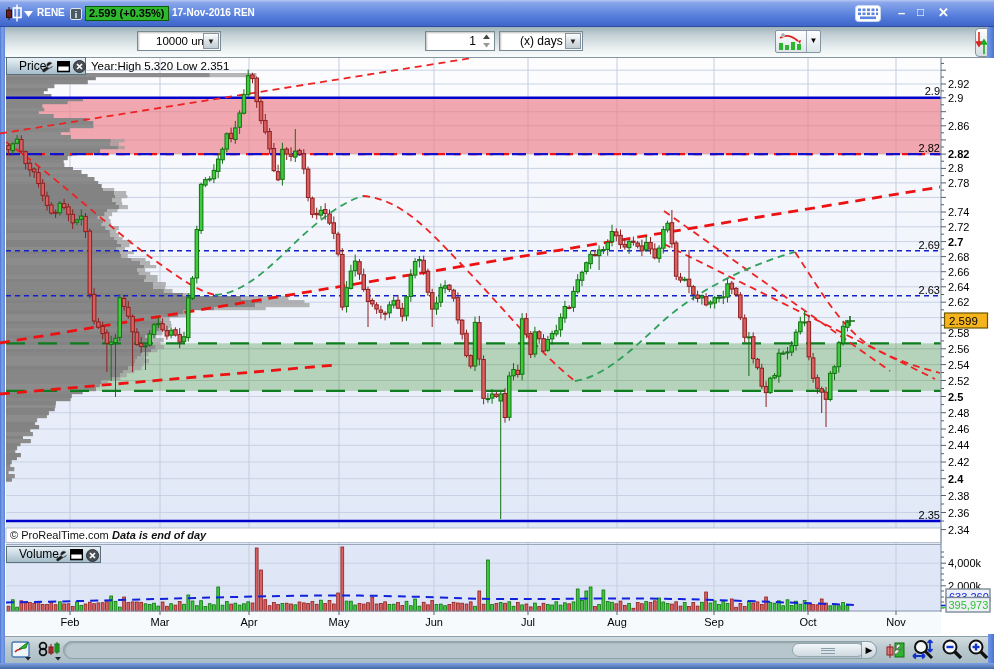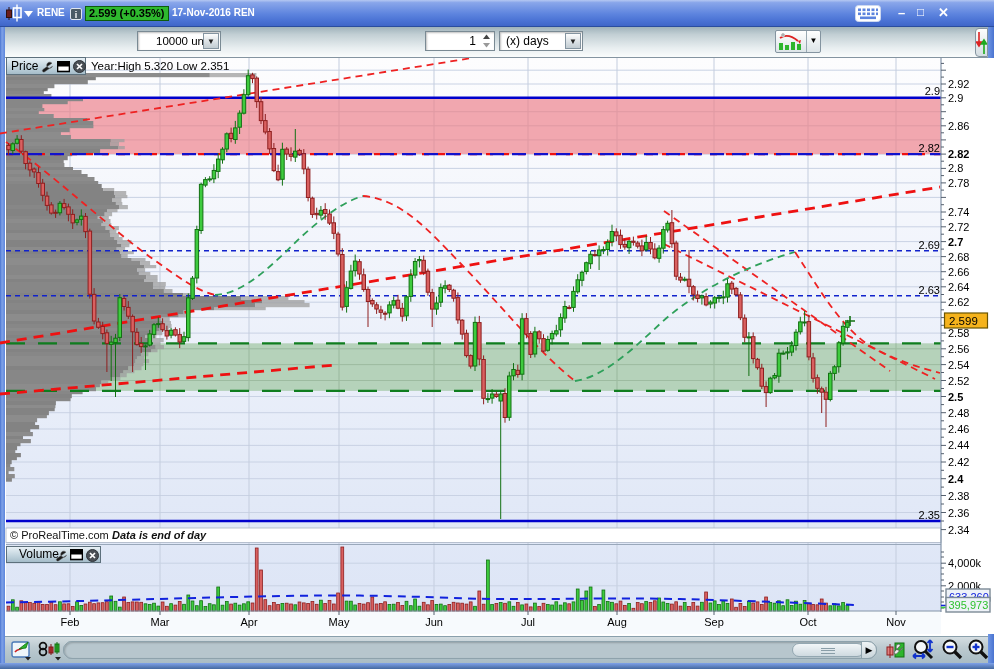--- a/index.html
+++ b/index.html
@@ -78,21 +78,21 @@
 </div>
 
 <div id="tools">
  <div class="fld" style="left:132px;width:84px;padding-left:18px;font-size:11.5px">10000 units<div class="dbtn">▼</div></div>
  <div class="fld" style="left:420px;width:70px;text-align:right;padding-right:18px">1
    <svg width="11" height="16" style="position:absolute;right:2px;top:1px">
           <path d="M2,6 L9,6 L5.5,1.5 Z" fill="#444"></path>
           <path d="M2,10 L9,10 L5.5,14.5 Z" fill="#999"></path>
         </svg>
  </div>
- <div class="fld" style="left:494px;width:84px;padding-left:6px">(x) days<div class="dbtn">▼</div></div>
+ <div class="fld" style="left:494px;width:84px;padding-left:20px">(x) days<div class="dbtn">▼</div></div>
  <div style="position:absolute;left:770px;top:3px;width:46px;height:23px;background:linear-gradient(#fefefe,#dde5e8);border:1px solid #8494a0;border-radius:2px">
    <svg width="26" height="19" style="position:absolute;left:2px;top:1px">
      <rect x="1" y="11" width="4" height="7" fill="#2db52d"></rect>
           <rect x="7" y="13" width="4" height="5" fill="#2db52d"></rect>
           <rect x="13" y="10" width="4" height="8" fill="#2db52d"></rect>
           <rect x="19" y="12" width="4" height="6" fill="#2db52d"></rect>
      <path d="M2,6 C8,2 14,4 20,9" stroke="#dd2222" stroke-width="1.8" fill="none"></path>
      <path d="M20,9 l3,-1 l-1,4 z" fill="#dd2222"></path>
      <path d="M3,3 h4 M5,1 v4" stroke="#eee" stroke-width="2.4"></path>
           <path d="M3,3 h4 M5,1 v4" stroke="#999" stroke-width="1"></path>
@@ -1127,21 +1127,21 @@
 <line x1="617.0" y1="611.0" x2="617.0" y2="615.0" stroke="#55606e" stroke-width="1"></line>
 <text x="617.0" y="626.0" font-family="Liberation Sans, sans-serif" font-size="11" fill="#000" text-anchor="middle">Aug</text>
 <line x1="714.0" y1="611.0" x2="714.0" y2="615.0" stroke="#55606e" stroke-width="1"></line>
 <text x="714.0" y="626.0" font-family="Liberation Sans, sans-serif" font-size="11" fill="#000" text-anchor="middle">Sep</text>
 <line x1="808.0" y1="611.0" x2="808.0" y2="615.0" stroke="#55606e" stroke-width="1"></line>
 <text x="808.0" y="626.0" font-family="Liberation Sans, sans-serif" font-size="11" fill="#000" text-anchor="middle">Oct</text>
 <line x1="896.0" y1="611.0" x2="896.0" y2="615.0" stroke="#55606e" stroke-width="1"></line>
 <text x="896.0" y="626.0" font-family="Liberation Sans, sans-serif" font-size="11" fill="#000" text-anchor="middle">Nov</text>
 </svg>
 
-<div style="position:absolute;left:6px;top:57px;width:80px;height:18px;background:linear-gradient(#e8f1f6,#b9cdd8 70%,#a5bcc9);border:1px solid #5d707c;font-size:12px;color:#000;padding-left:4px;line-height:16px">Price
+<div style="position:absolute;left:6px;top:57px;width:80px;height:18px;background:linear-gradient(#e8f1f6,#b9cdd8 70%,#a5bcc9);border:1px solid #5d707c;font-size:12px;color:#000;padding-left:12px;line-height:16px">Price
  <svg width="13" height="13" style="position:absolute;left:34px;top:2px">
         <path d="M10.5,2.5 a3,3 0 1 0 1,3 l-7,6.5 a1.4,1.4 0 0 1 -2,-2 l7,-6.5 z" fill="#1a1a1a" stroke="#555" stroke-width="0.5" transform="rotate(8 6 6)"></path>
       </svg>
  <svg width="13" height="12" style="position:absolute;left:50px;top:2.5px">
         <rect x="0.5" y="0.5" width="12" height="10" fill="#fff" stroke="#000" stroke-width="1.6"></rect>
         <rect x="1" y="1" width="11" height="4.5" fill="#000"></rect>
       </svg>
  <svg width="13" height="13" style="position:absolute;left:66px;top:2px">
         <circle cx="6.5" cy="6.5" r="6" fill="#4a4f55" stroke="#2e3338"></circle>
         <path d="M4,4 L9,9 M9,4 L4,9" stroke="#fff" stroke-width="1.7"></path>

